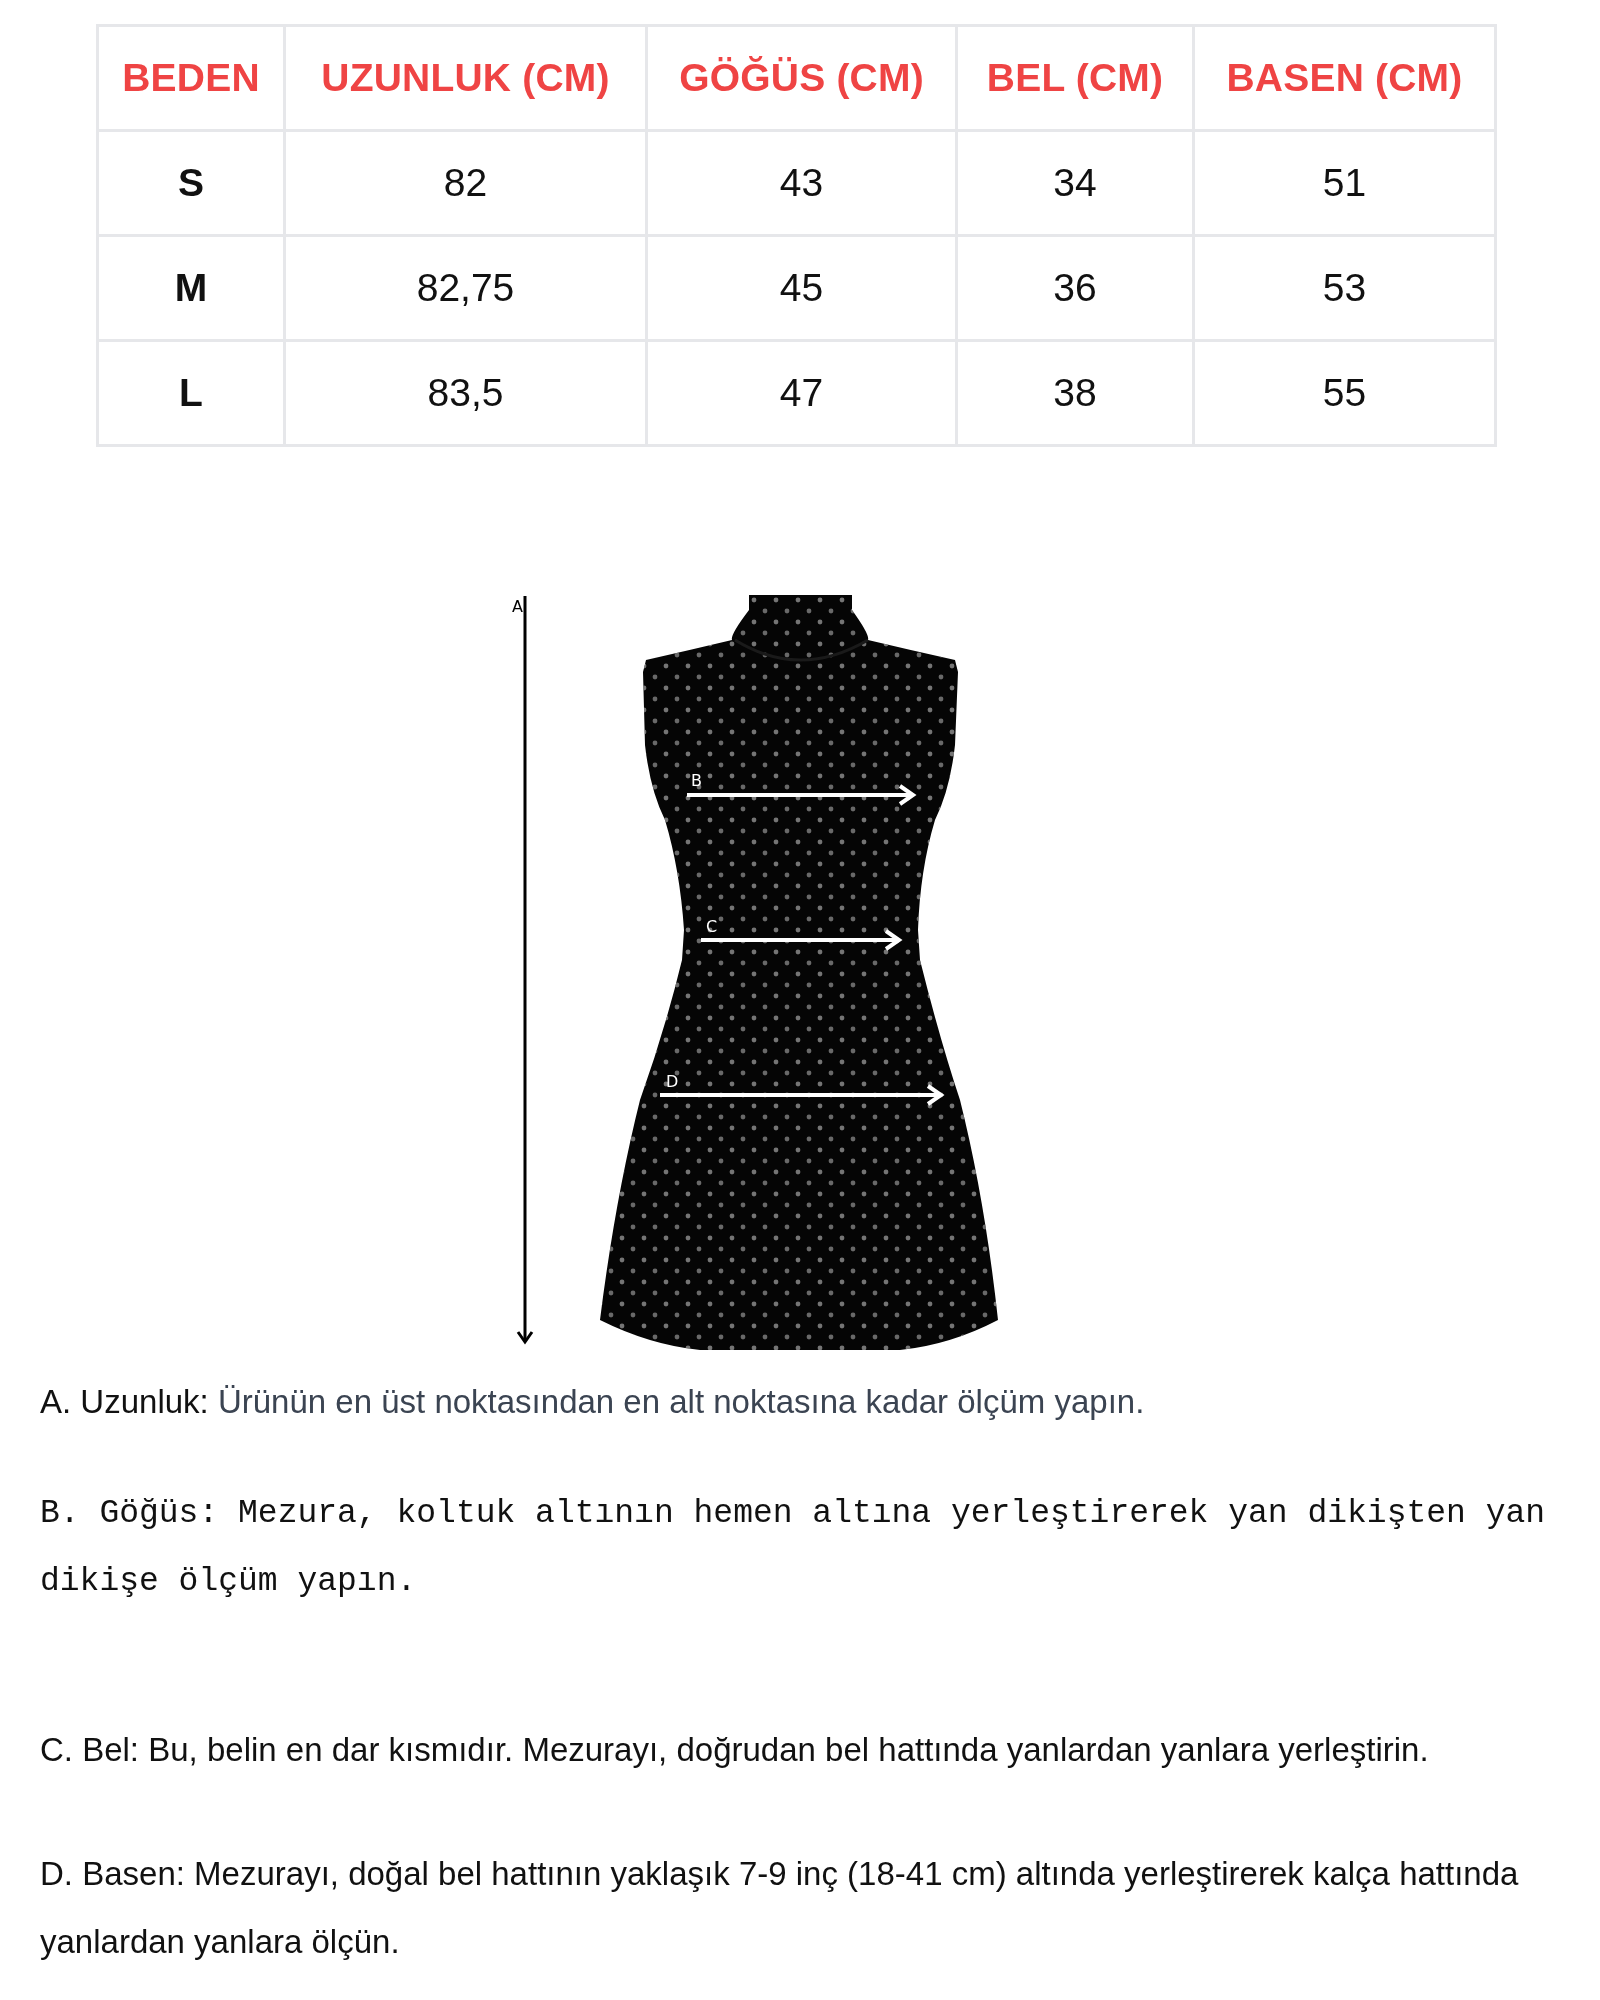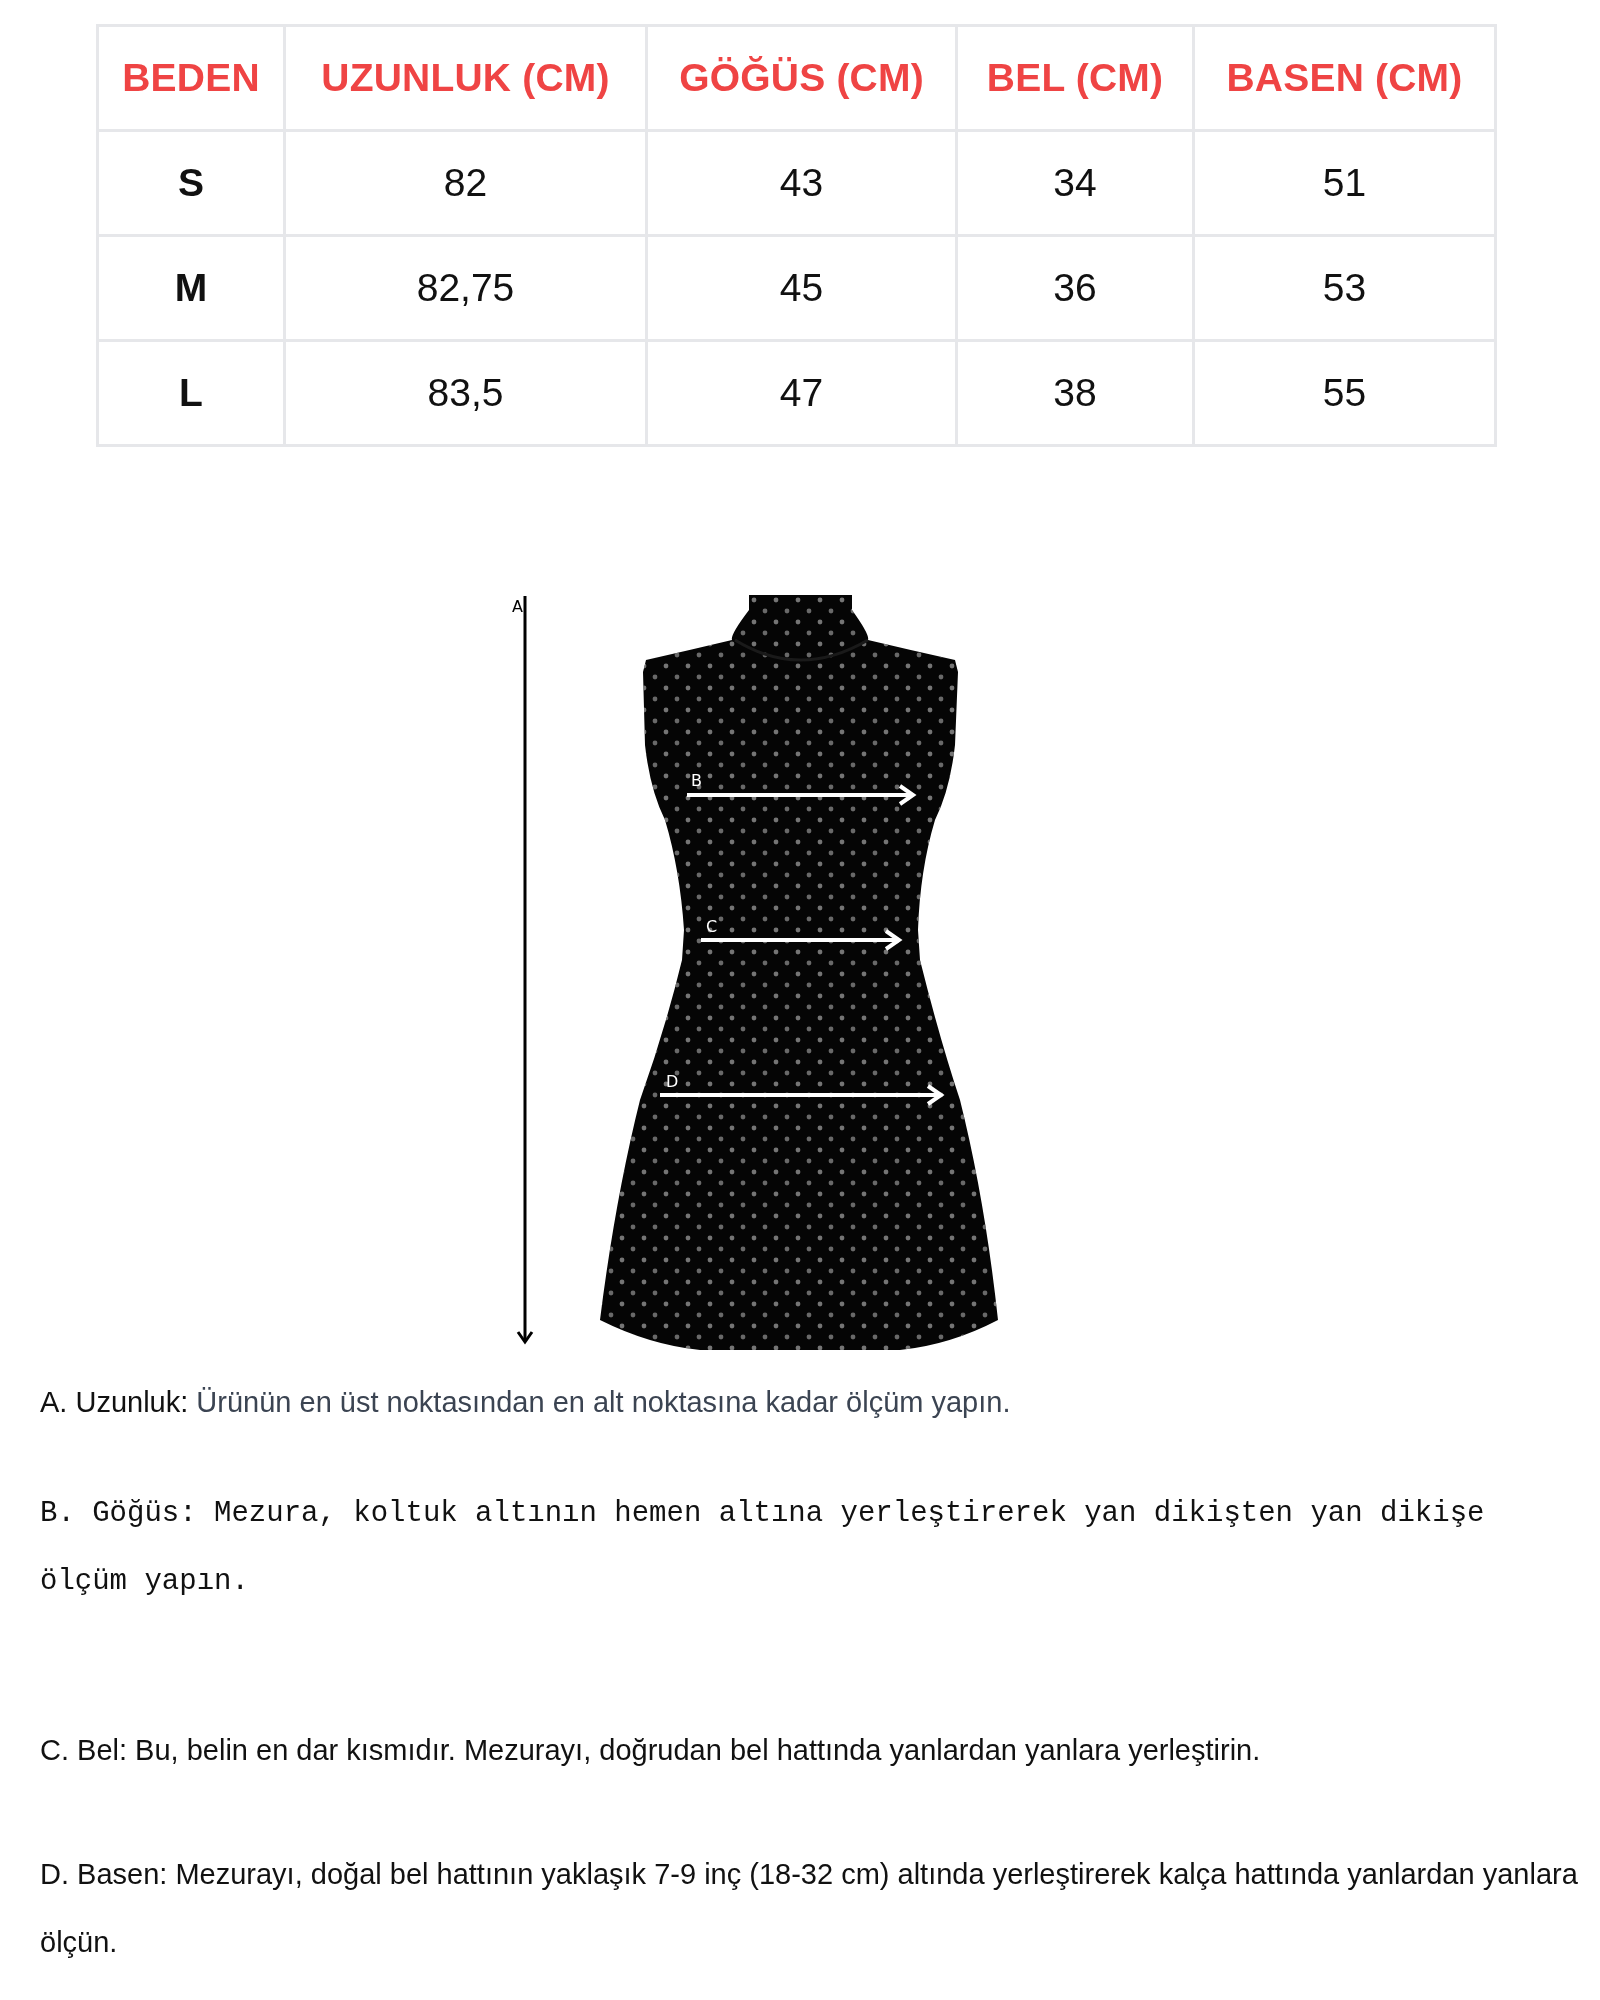--- a/index.html
+++ b/index.html
@@ -3,21 +3,21 @@
 <meta charset="utf-8">
 <style>
   html, body { margin:0; padding:0; background:#ffffff; }
   body { width:1600px; height:2000px; position:relative; overflow:hidden; font-family:"Liberation Sans", sans-serif; color:#111; }
   .size-table { position:absolute; left:96px; top:24px; border-collapse:collapse; table-layout:fixed; }
   .size-table th, .size-table td { border:3px solid #e6e7ea; text-align:center; vertical-align:middle; height:102px; padding:0; }
   .size-table th { font-weight:bold; font-size:39px; letter-spacing:0.2px; color:#ef4444; }
   .size-table td { font-size:39px; color:#111; }
   .size-table td.size-col { font-weight:bold; }
   .diagram { position:absolute; left:0; top:0; width:1600px; height:1370px; pointer-events:none; }
-  .desc { position:absolute; left:40px; width:1540px; font-size:29px; line-height:68px; color:#111; margin:0; }
+  .desc { position:absolute; left:40px; width:1540px; font-size:33px; line-height:68px; color:#111; margin:0; }
   .desc .hl { color:#3b4452; }
 </style>
 </head>
 <body>
 
 <table class="size-table">
   <colgroup>
     <col style="width:187px">
       <col style="width:362px">
       <col style="width:310px">
@@ -96,13 +96,13 @@
     <text x="666" y="1087" font-family="DejaVu Sans, sans-serif" font-size="16" fill="#fff">D</text>
   </g>
 </svg>
 
 <p class="desc" style="top:1368px;"><span>A. Uzunluk:</span> <span class="hl">Ürünün en üst noktasından en alt noktasına kadar ölçüm yapın.</span></p>
 
 <p class="desc" style="top:1480px;font-family:Liberation Mono, monospace;"><span>B. Göğüs:</span> <span>Mezura, koltuk altının hemen altına yerleştirerek yan dikişten yan dikişe ölçüm yapın.</span></p>
 
 <p class="desc" style="top:1716px;"><span>C. Bel:</span> <span>Bu, belin en dar kısmıdır. Mezurayı, doğrudan bel hattında yanlardan yanlara yerleştirin.</span></p>
 
-<p class="desc" style="top:1840px;"><span>D. Basen:</span> <span>Mezurayı, doğal bel hattının yaklaşık 7-9 inç (18-32 cm) altında yerleştirerek kalça hattında yanlardan yanlara ölçün.</span></p>
+<p class="desc" style="top:1840px;"><span>D. Basen:</span> <span>Mezurayı, doğal bel hattının yaklaşık 7-9 inç (18-41 cm) altında yerleştirerek kalça hattında yanlardan yanlara ölçün.</span></p>
 
 </body></html>

